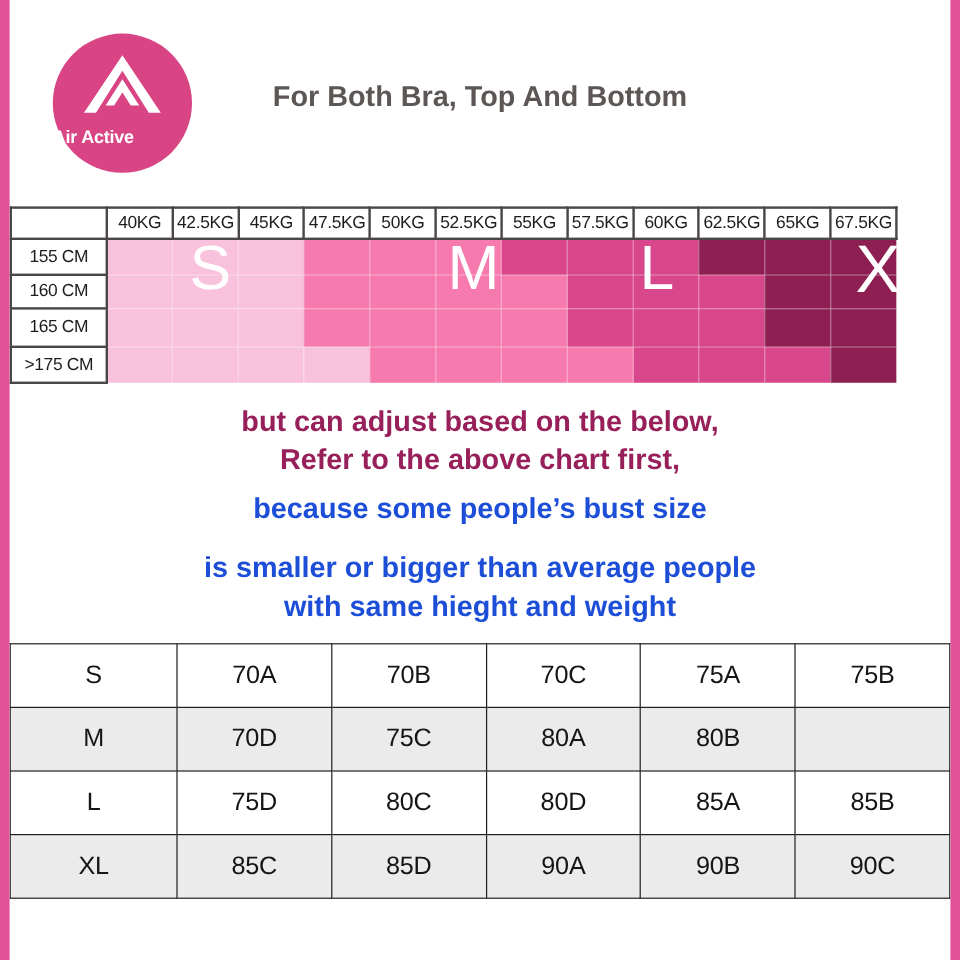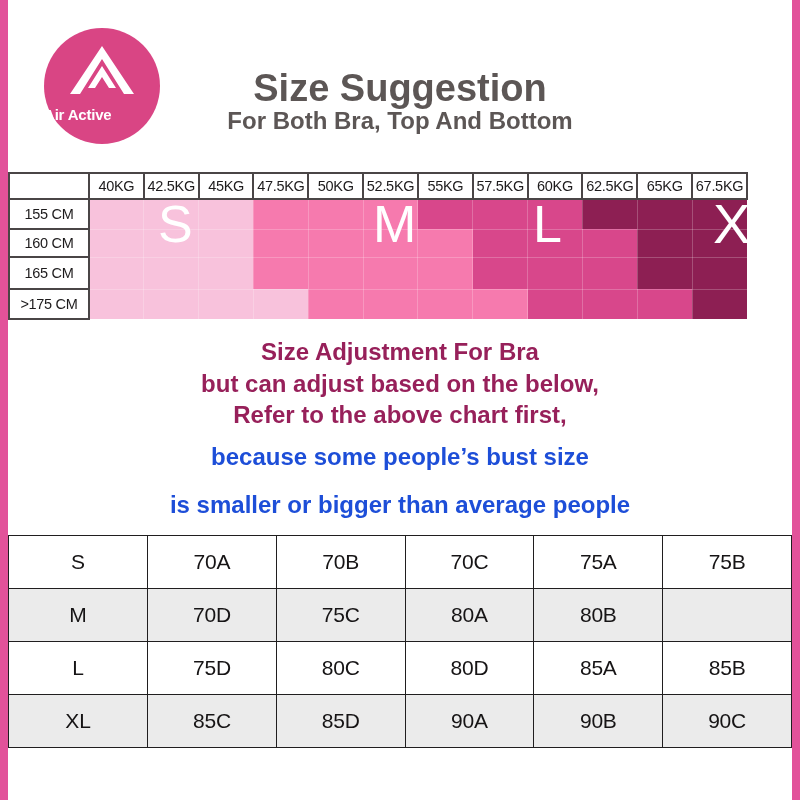--- a/index.html
+++ b/index.html
@@ -182,21 +182,20 @@
   <div class="header">
     <div class="logo">
       <svg class="logo-mark" viewBox="0 0 72 52">
         <path d="M36 2 L68 50 L58 50 L36 15 L14 50 L4 50 Z" fill="#ffffff"></path>
         <path d="M36 22 L50 44 L43 44 L36 33 L29 44 L22 44 Z" fill="#ffffff"></path>
       </svg>
       <div class="logo-text">Air Active</div>
     </div>
 
     <div class="titles">
-      <div class="title-line1">Size Suggestion</div>
       <div class="title-line2">For Both Bra, Top And Bottom</div>
     </div>
   </div>
 
   <div class="grid-wrap">
     <table class="size-grid">
       <thead>
         <tr>
           <th class="hdr-corner"></th>
           <th class="hdr-kg">40KG</th>
@@ -278,25 +277,25 @@
     </table>
     <div class="grid-letters" id="grid-letters">
         <div class="zone-letter" style="left: 150px; top: 26px; font-size: 52px;">S</div>
         <div class="zone-letter" style="left: 365px; top: 26px; font-size: 52px;">M</div>
         <div class="zone-letter" style="left: 525px; top: 26px; font-size: 52px;">L</div>
         <div class="zone-letter" style="left: 705px; top: 24px; font-size: 56px;">XL</div>
       </div>
   </div>
 
   <div class="note">
-    <div class="note-strong">Size Adjustment For Bra</div>
     <div class="note-strong">but can adjust based on the below,</div>
     <div class="note-strong">Refer to the above chart first,</div>
     <div class="note-plain">because some people’s bust size</div>
     <div class="note-plain" style="margin-top:16px">is smaller or bigger than average people</div>
+    <div class="note-plain" style="margin-top:0">with same hieght and weight</div>
   </div>
 
   <table class="bra-table">
     <tbody id="bra-body">
         <tr>
           <td class="bra-size-col">S</td>
           <td>70A</td>
           <td>70B</td>
           <td>70C</td>
           <td>75A</td>

